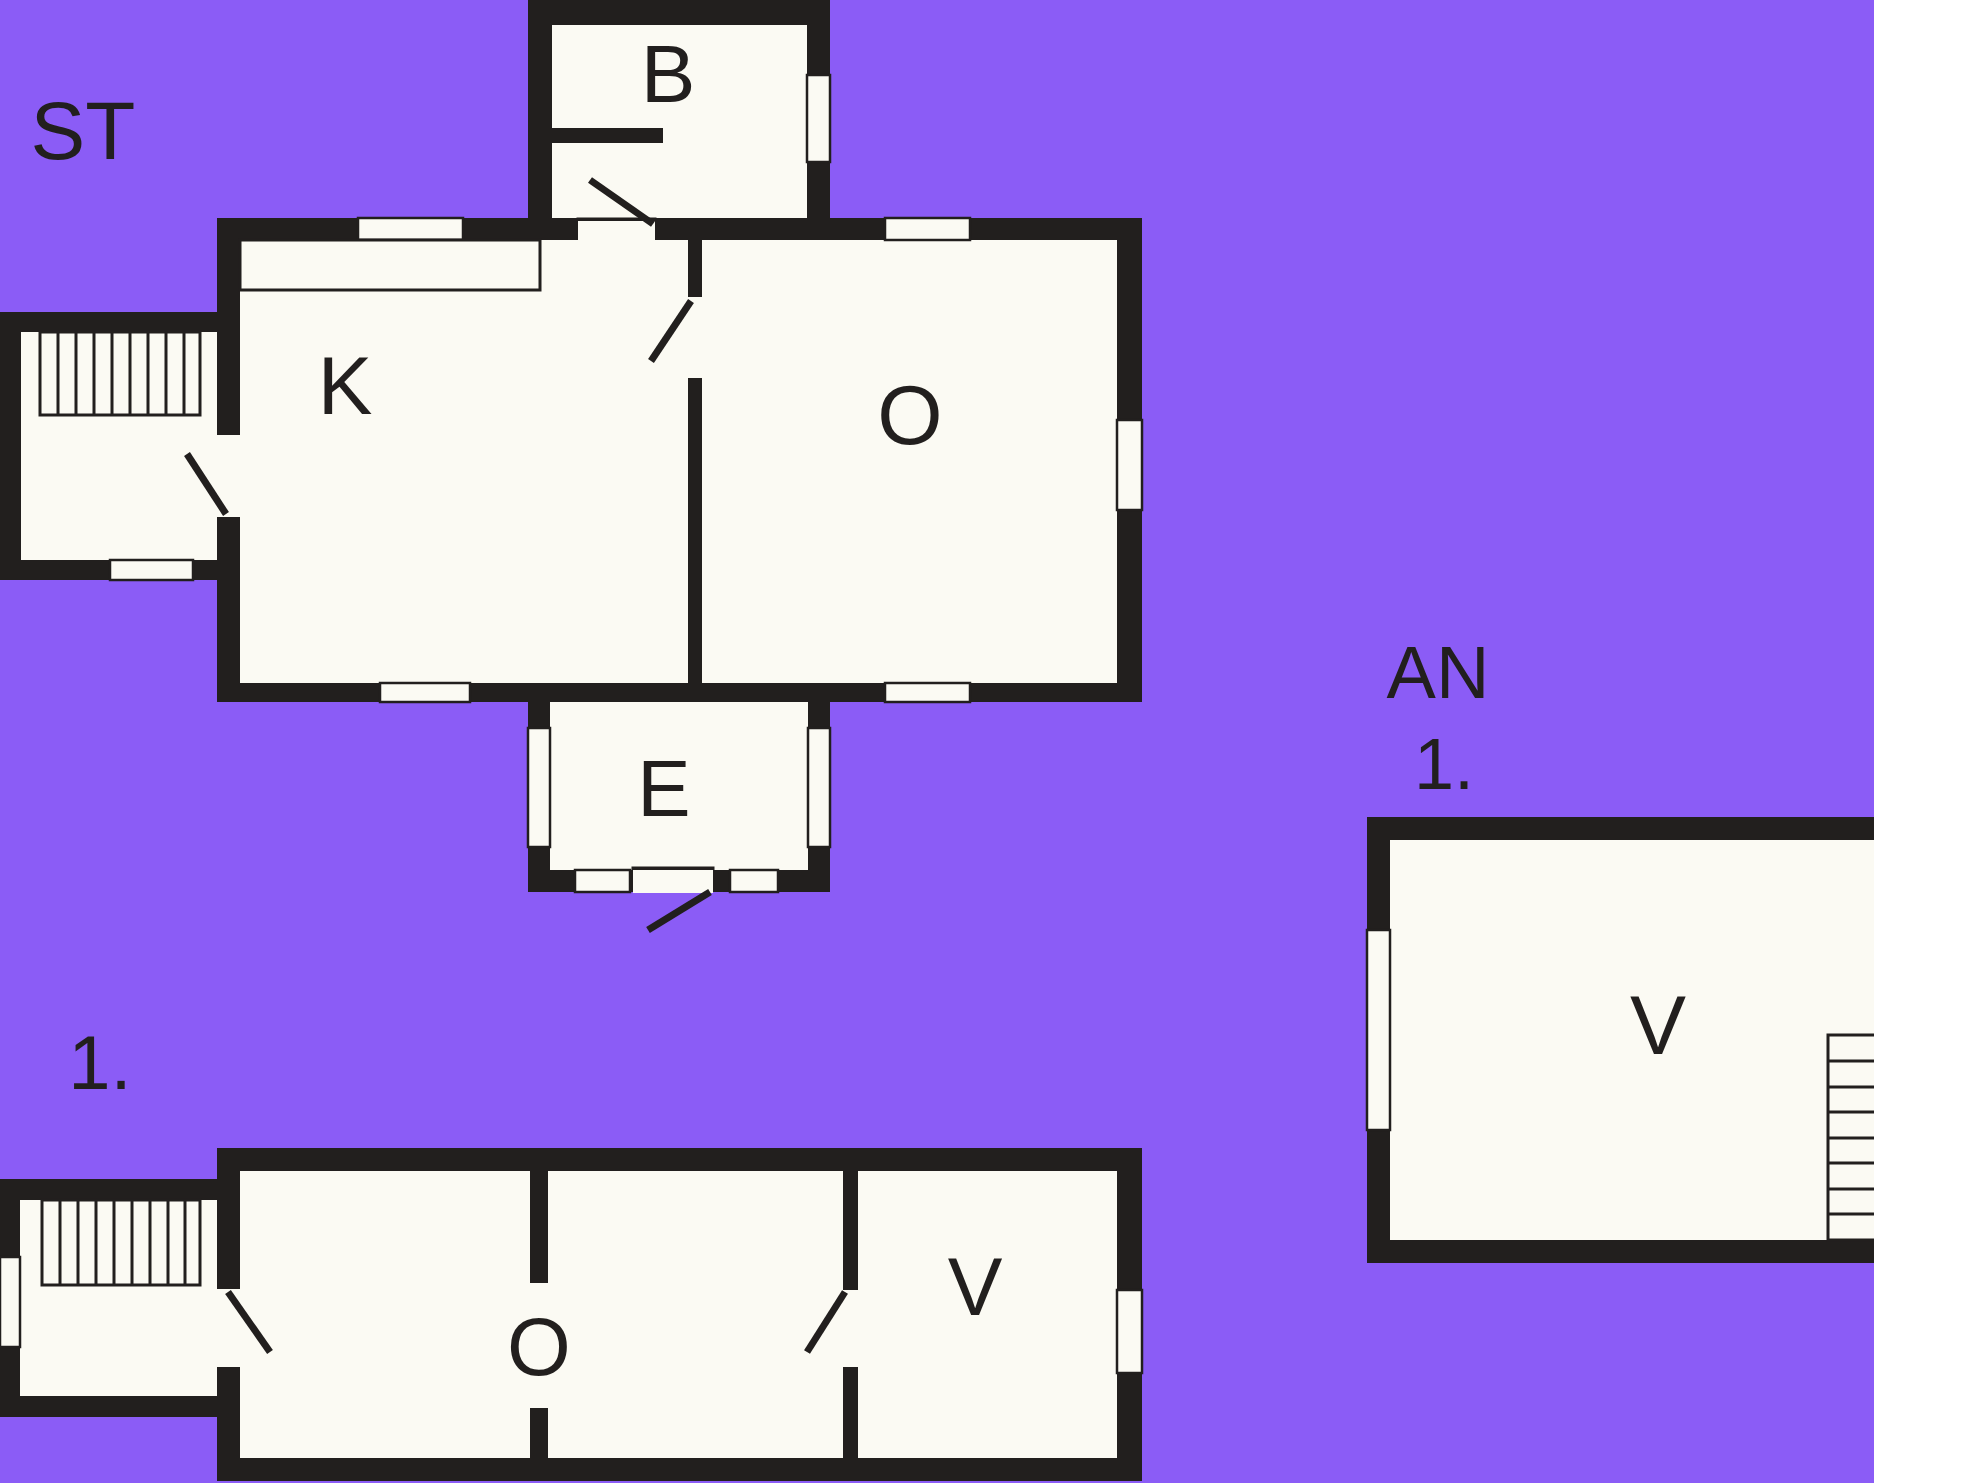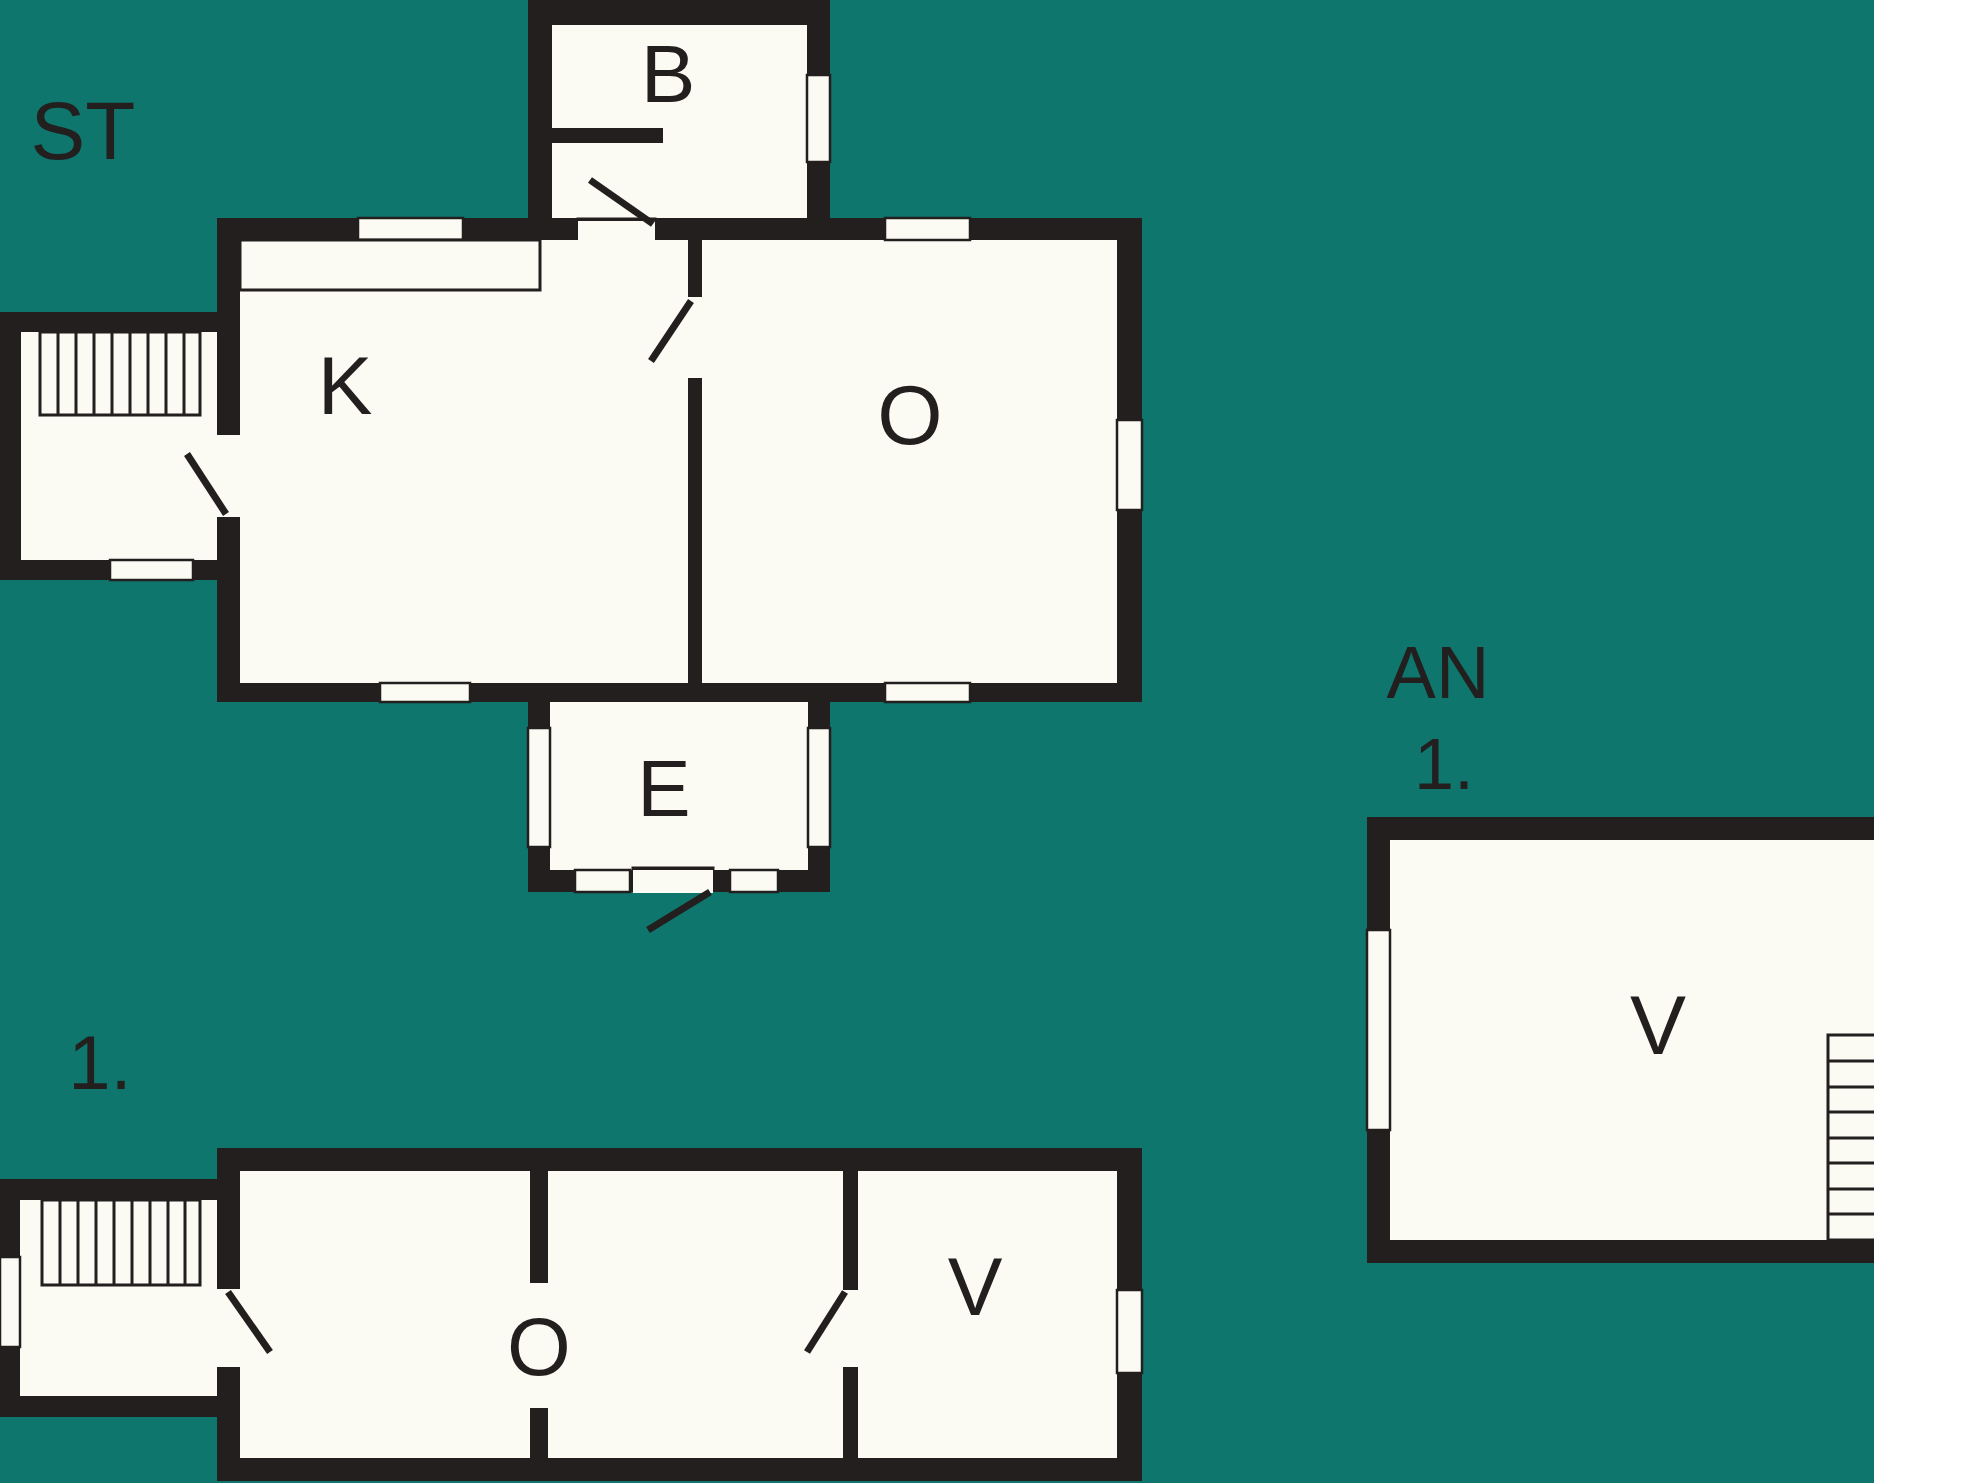--- a/index.html
+++ b/index.html
@@ -1,16 +1,16 @@
 <!DOCTYPE html>
 <html><head>
 <meta charset="utf-8">
 <style>
   html,body{margin:0;padding:0;background:#ffffff;}
-  .canvas{position:relative;width:1874px;height:1483px;background:#0f766e;overflow:hidden;
+  .canvas{position:relative;width:1874px;height:1483px;background:#8b5cf6;overflow:hidden;
           font-family:"Liberation Sans", sans-serif;}
   svg{position:absolute;left:0;top:0;display:block;}
   .floor{fill:#fbfaf3;}
   .wall{fill:#221f1e;}
   .win{fill:#fbfaf3;stroke:#221f1e;stroke-width:2.5;}
   .open{fill:#fbfaf3;stroke:none;}
   .thin{stroke:#221f1e;stroke-width:3;fill:none;}
   .thinfill{stroke:#221f1e;stroke-width:3;fill:#fbfaf3;}
   .leaf{stroke:#221f1e;stroke-width:7;fill:none;stroke-linecap:butt;}
   .lbl{fill:#221f1e;font-family:"Liberation Sans", sans-serif;font-weight:400;

